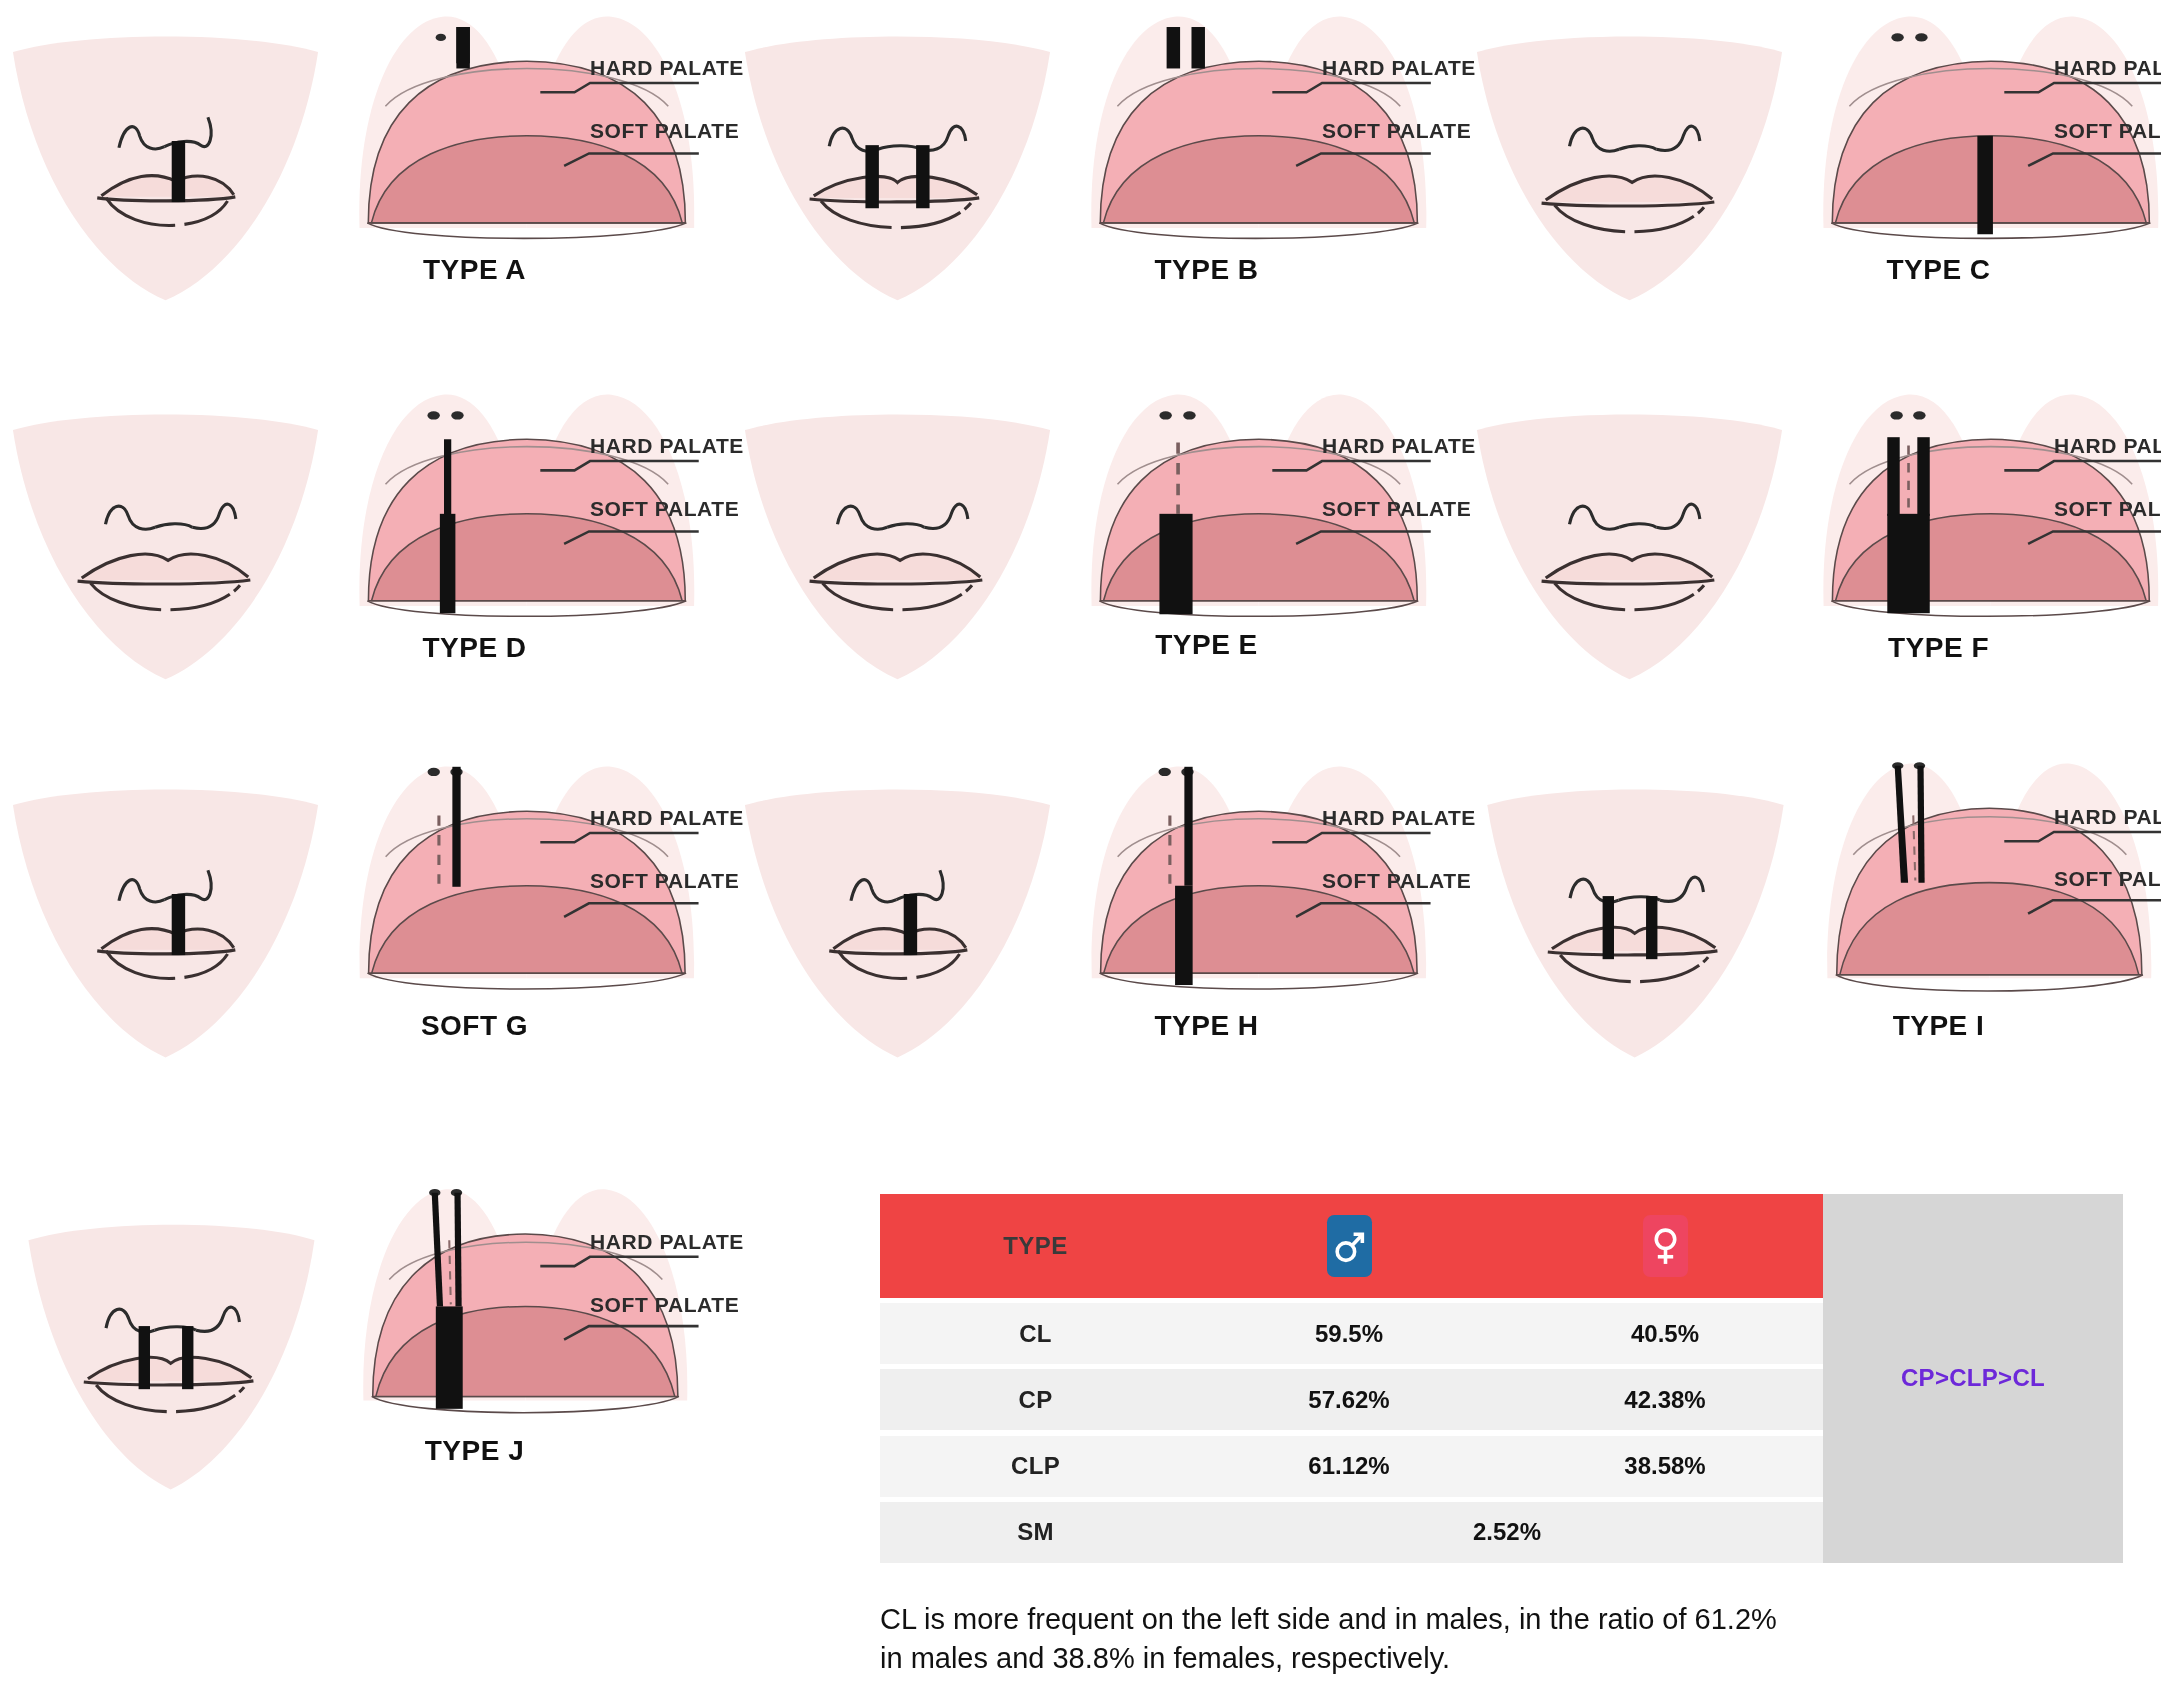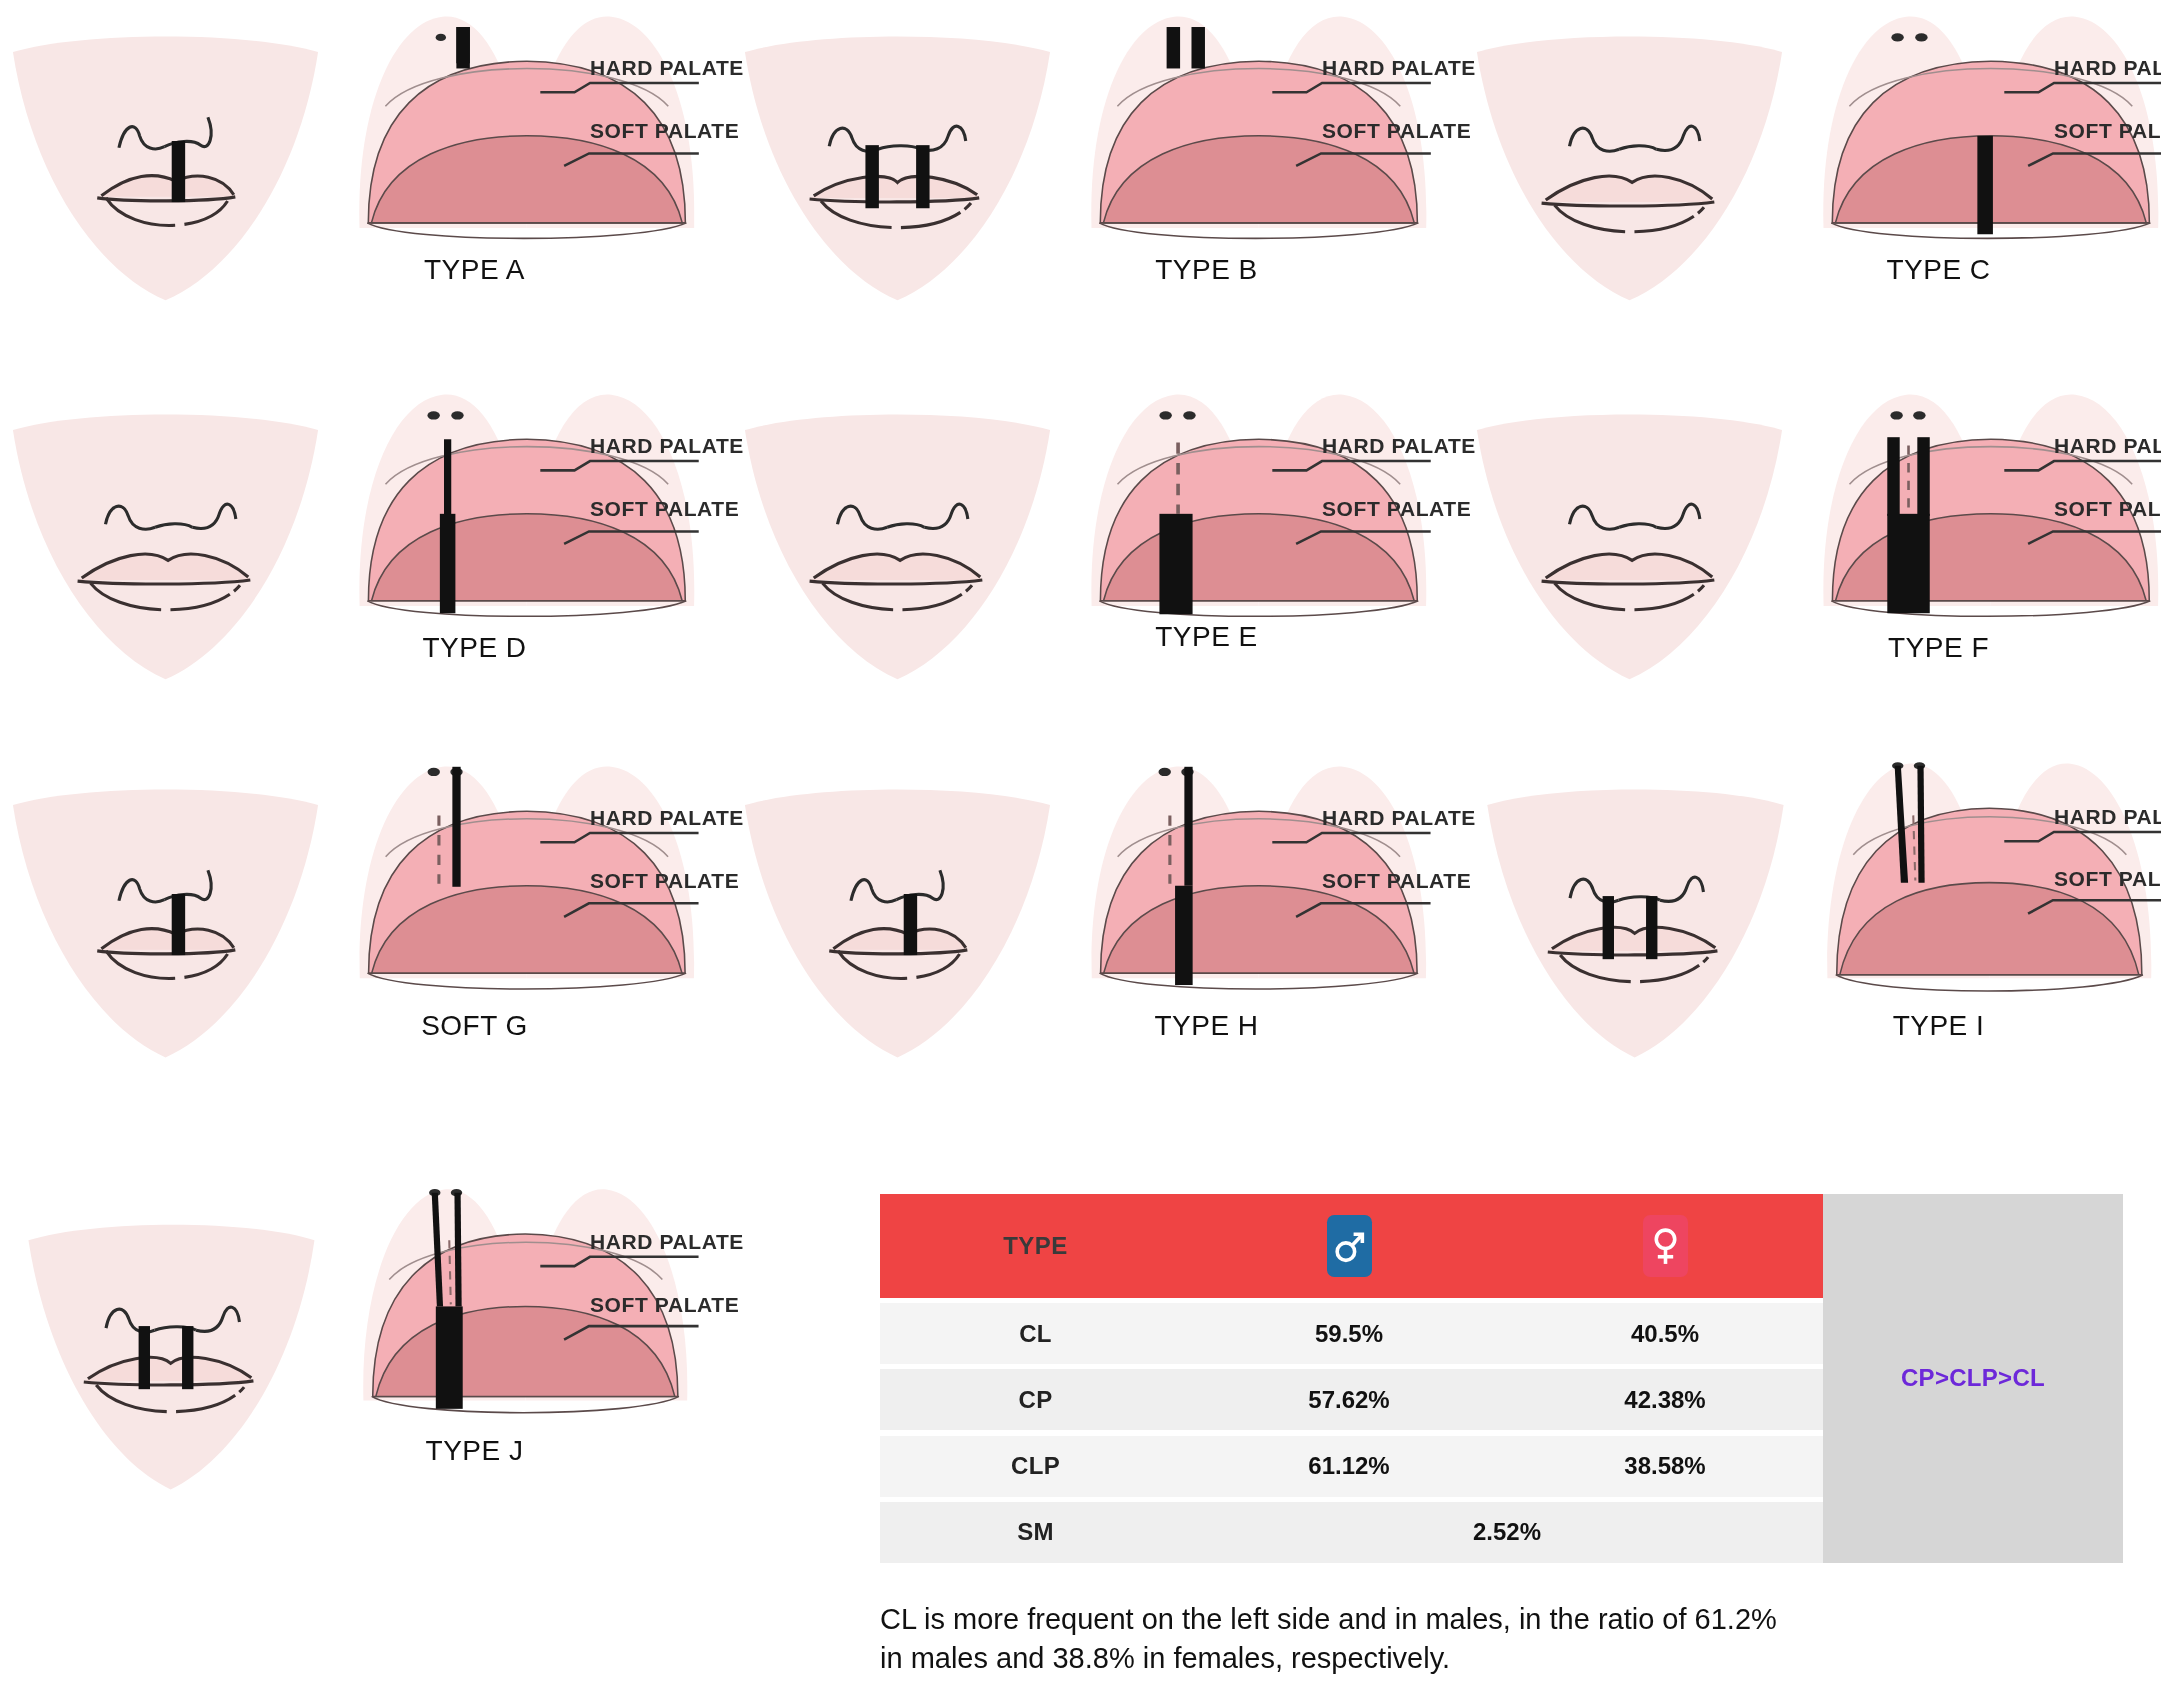--- a/index.html
+++ b/index.html
@@ -11,21 +11,21 @@
   .canvas{position:relative;width:2161px;height:1704px;overflow:hidden;background:#fff;border-radius:10px;}
 
   
   .row{position:absolute;left:0;width:2161px;display:flex;}
   .cell{position:relative;flex:0 0 auto;}
   .face-box{position:relative;width:331px;height:311px;}
   .palate-box{position:relative;width:401px;height:311px;}
 
   .type-label{
     position:absolute;width:100%;text-align:center;
-    font-weight:normal;letter-spacing:0.5px;color:#111;
+    font-weight:bold;letter-spacing:0.5px;color:#111;
   }
 
   svg{display:block;overflow:visible;}
 
   
   .anno{
     position:absolute;font-size:21px;font-weight:bold;
     letter-spacing:0.6px;color:#2b2b2b;white-space:nowrap;
   }
 
@@ -218,21 +218,21 @@
         <path d="M105 215 C 190 118, 566 118, 651 215" fill="none" stroke="#a08e8e" stroke-width="3"></path>
         <ellipse cx="198" cy="82" rx="12" ry="8" fill="#2b2b2b"></ellipse>
         <ellipse cx="244" cy="82" rx="12" ry="8" fill="#2b2b2b"></ellipse>
         <line x1="222" y1="134" x2="222" y2="272" stroke="#7a5f5f" stroke-width="7" stroke-dasharray="22 18"></line>
         <rect x="186" y="272" width="64" height="194" fill="#111111"></rect>
         <path d="M404 188 L 470 188 L 500 170 L 710 170" fill="none" stroke="#333" stroke-width="5"></path>
         <path d="M450 330 L 498 306 L 710 306" fill="none" stroke="#333" stroke-width="5"></path>
       </svg>
       <div class="anno" style="left:259px;top:61px;">HARD PALATE</div>
       <div class="anno" style="left:259px;top:124px;">SOFT PALATE</div>
-      <div class="type-label" style="top:248px;left:-57px;width:401px;font-size:28px;">TYPE E</div>
+      <div class="type-label" style="top:256px;left:-57px;width:401px;font-size:28px;">TYPE E</div>
     </div>
 
     <div class="cell face-box">
       <svg width="331" height="321" viewBox="0 0 640 620">
         <path d="M25 110 C 60 340, 180 530, 320 592 C 460 530, 580 340, 615 110 C 480 70, 160 70, 25 110 Z" fill="#f8e7e6"></path>
         <path d="M204 292 C 212 252, 238 246, 248 276 C 256 302, 280 306, 300 298" fill="none" stroke="#2c2c2c" stroke-width="6"></path>
         <path d="M300 298 C 322 290, 354 288, 372 298" fill="none" stroke="#2c2c2c" stroke-width="6"></path>
         <path d="M372 298 C 396 304, 416 298, 424 272 C 434 242, 452 250, 456 282" fill="none" stroke="#2c2c2c" stroke-width="6"></path>
         <path d="M160 396 C 222 354, 290 340, 325 362 C 360 340, 428 354, 478 392 L 484 400 L 152 400 Z" fill="#f6dcda"></path>
         <path d="M150 402 C 230 410, 410 410, 484 400" fill="none" stroke="#3a3030" stroke-width="6"></path>

